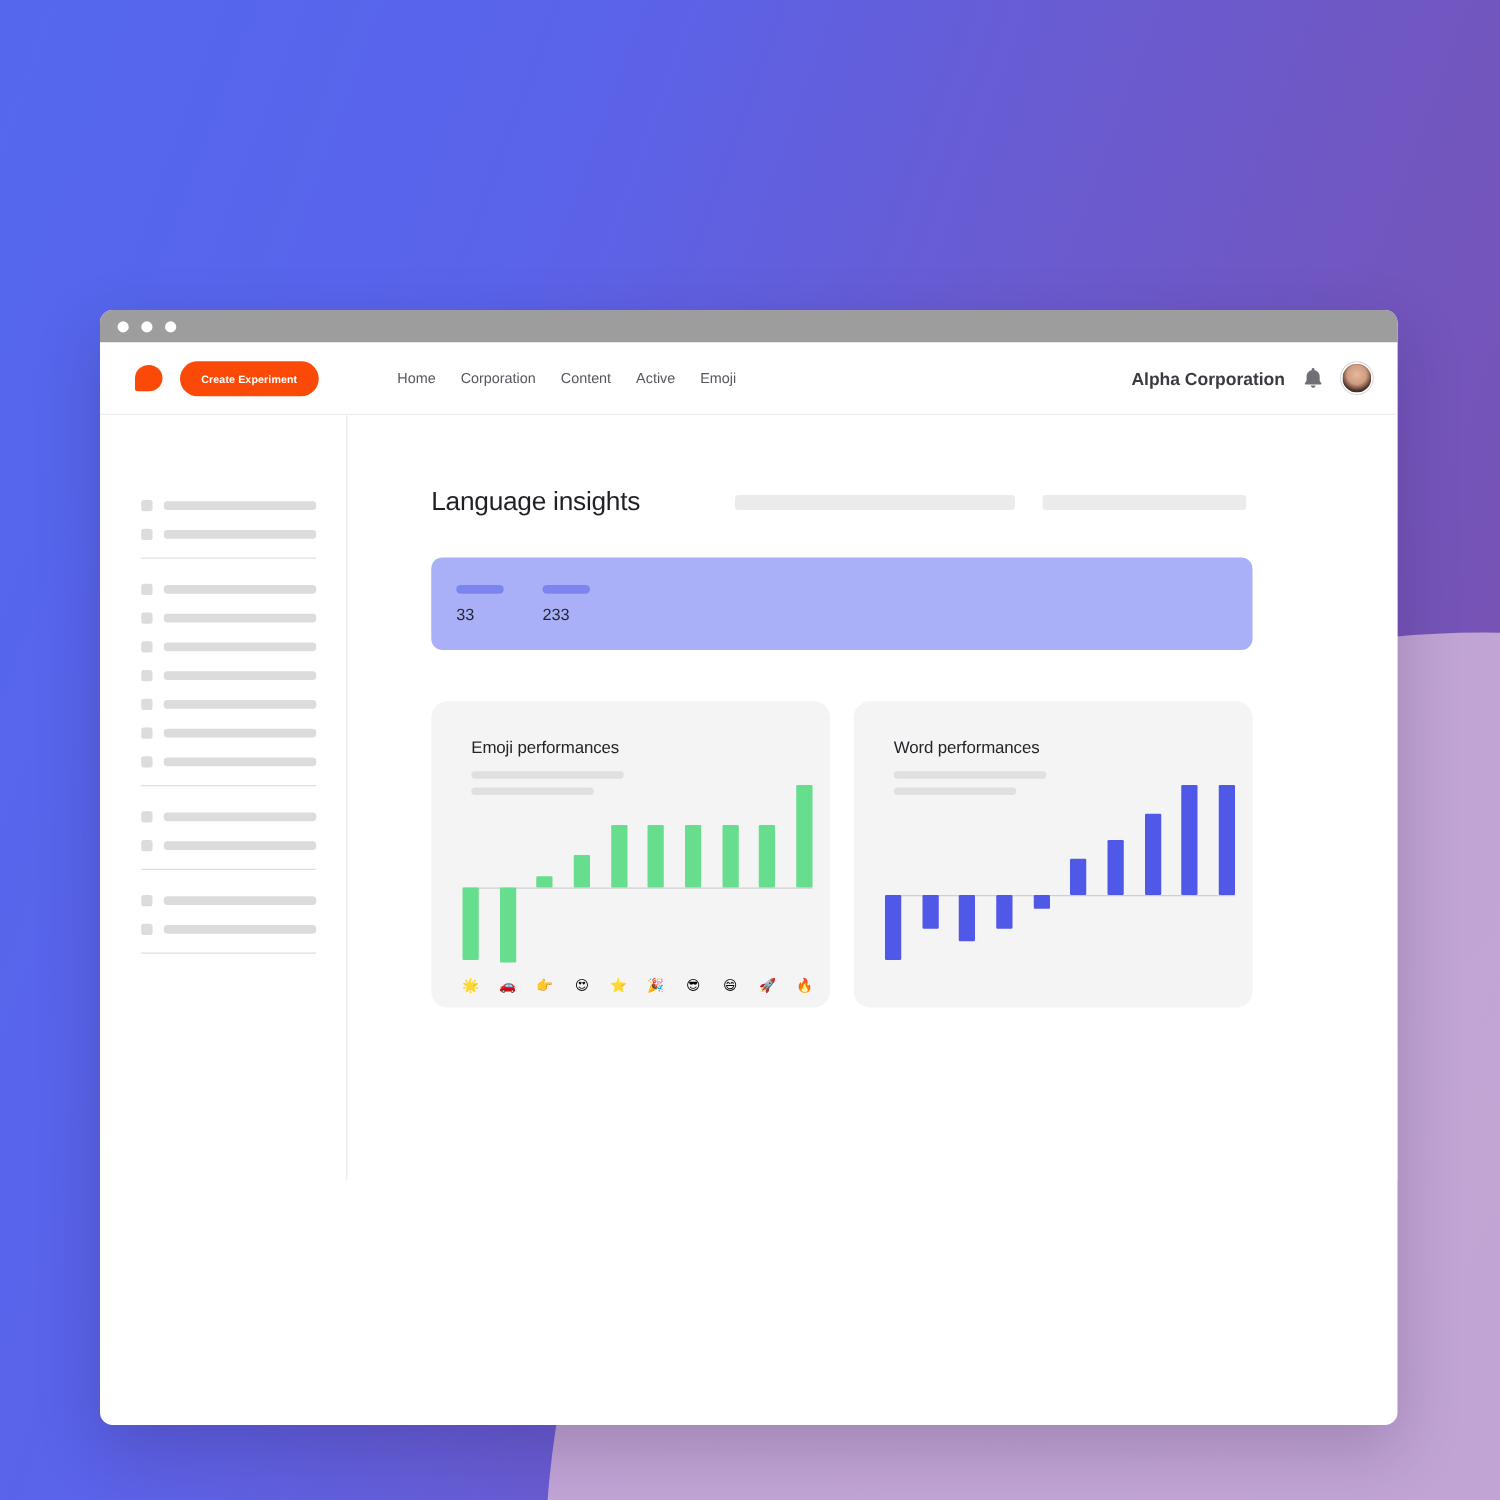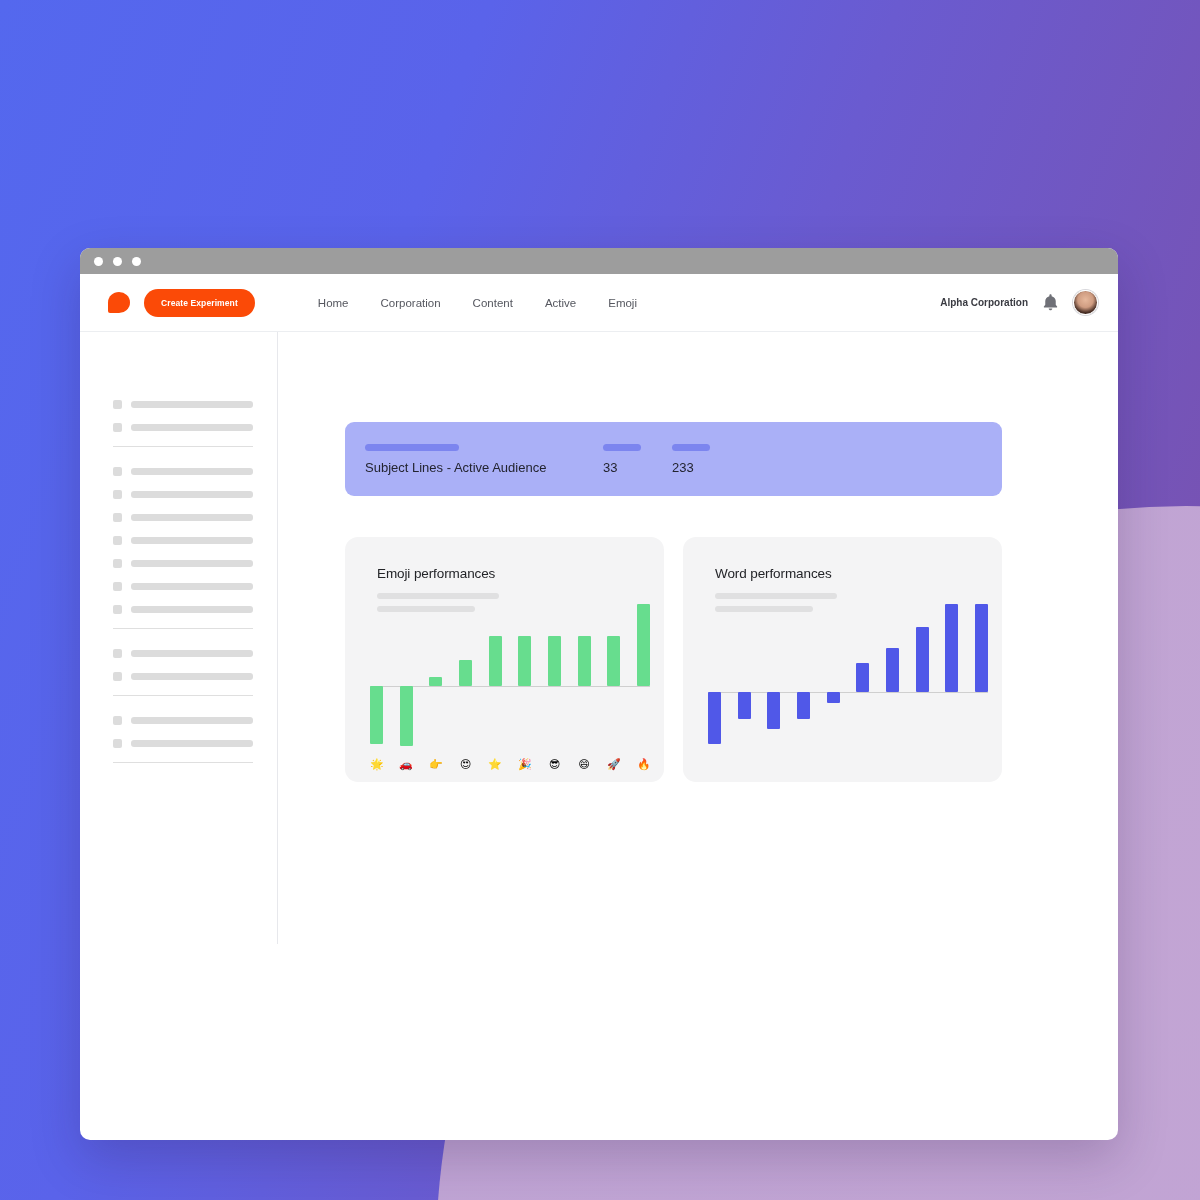--- a/index.html
+++ b/index.html
@@ -68,38 +68,38 @@
     letter-spacing: 0.1px;
     border: none;
     border-radius: 20px;
     padding: 9px 17px;
     cursor: pointer;
     white-space: nowrap;
   }
   .navlinks {
     display: flex;
     align-items: center;
-    gap: 32px;
+    gap: 20px;
     margin-left: 63px;
   }
   .navlink {
     font-size: 11.5px;
     color: #55575f;
     text-decoration: none;
     white-space: nowrap;
   }
   .nav-right {
     margin-left: auto;
     display: flex;
     align-items: center;
     gap: 14px;
     padding-right: 20px;
   }
   .org-name {
-    font-size: 10px;
+    font-size: 14px;
     font-weight: bold;
     color: #3a3b42;
     white-space: nowrap;
     margin-left: 16px;
   }
   .bell { width: 17px; height: 19px; display: block; }
   .avatar {
     width: 25px; height: 25px;
     border-radius: 50%;
     background: radial-gradient(circle at 50% 38%, #e6b89c 0%, #cf9c81 42%, #4a3026 70%, #2e1d16 100%);
@@ -316,26 +316,27 @@
         <div class="sk-row">
             <span class="sk-sq"></span>
             <span class="sk-bar"></span>
           </div>
       </div>
       <div class="sk-divider"></div>
     </div>
 
     <div class="main">
 
+      <div class="page-head">
+        <h1 class="page-title">Language insights</h1>
+        <span class="head-sk one"></span>
+        <span class="head-sk two"></span>
+      </div>
 
       <div class="hl-row">
-        <div class="hl-cell" style="width:238px">
-          <span class="hl-sk" style="width:94px"></span>
-          <span class="hl-text">Subject Lines - Active Audience</span>
-        </div>
         <div class="hl-cell" style="width:69px">
           <span class="hl-sk" style="width:38px"></span>
           <span class="hl-text">33</span>
         </div>
         <div class="hl-cell" style="width:69px">
           <span class="hl-sk" style="width:38px"></span>
           <span class="hl-text">233</span>
         </div>
       </div>
 

